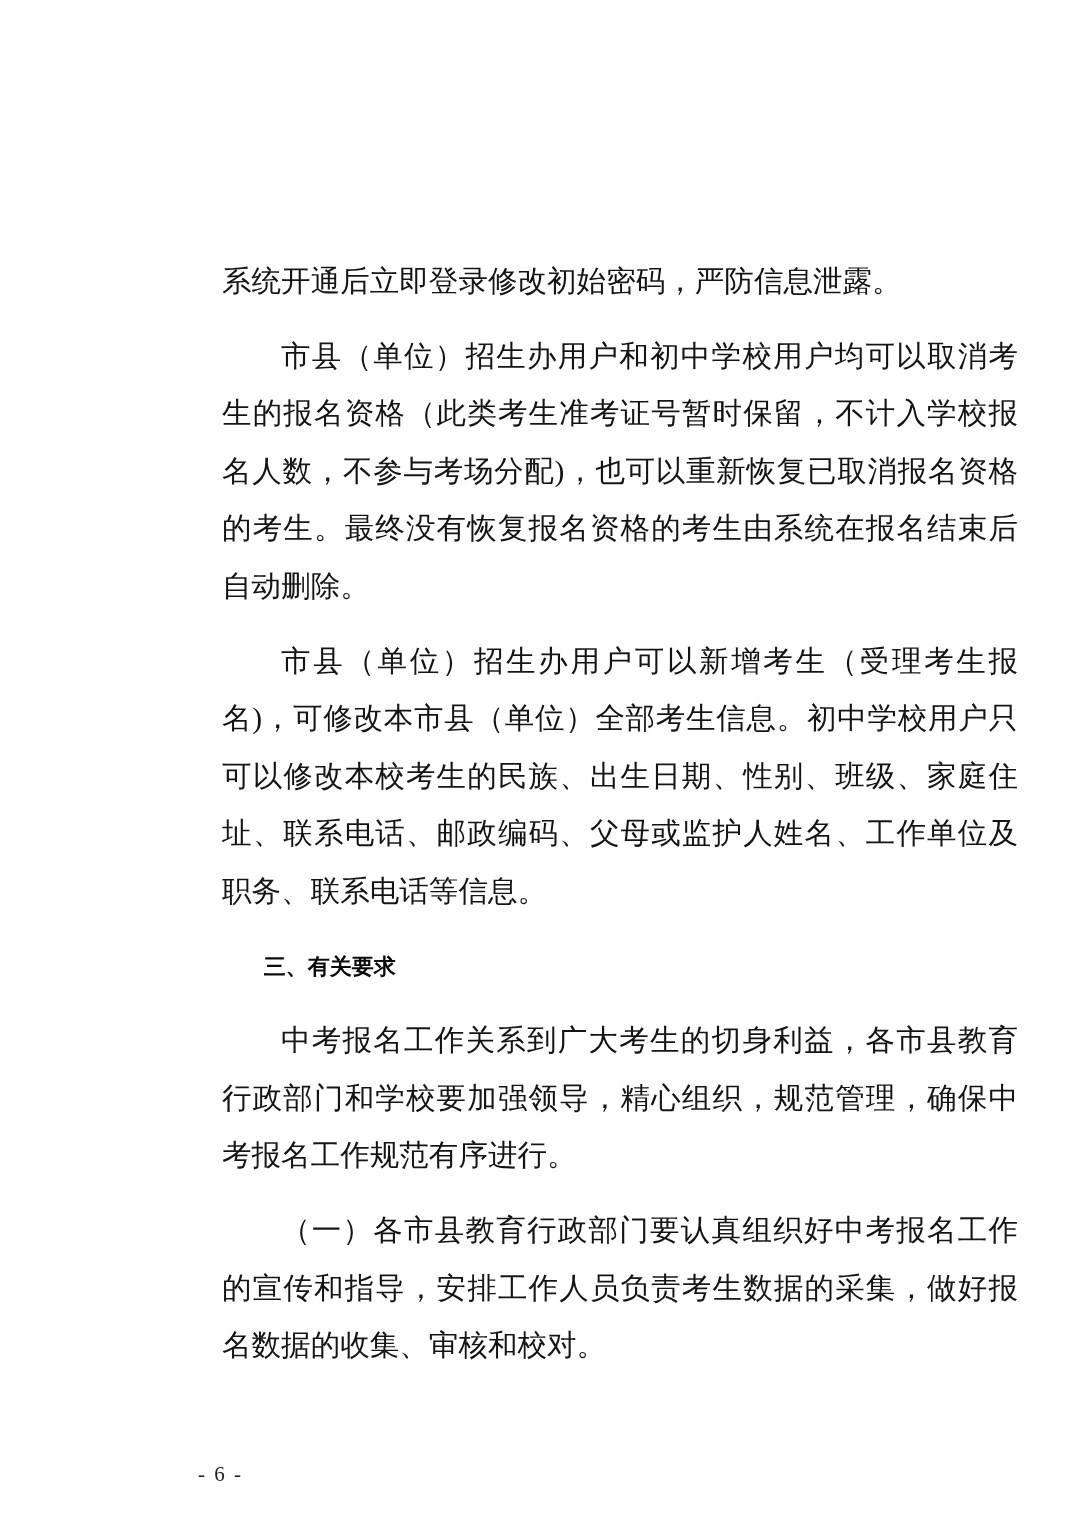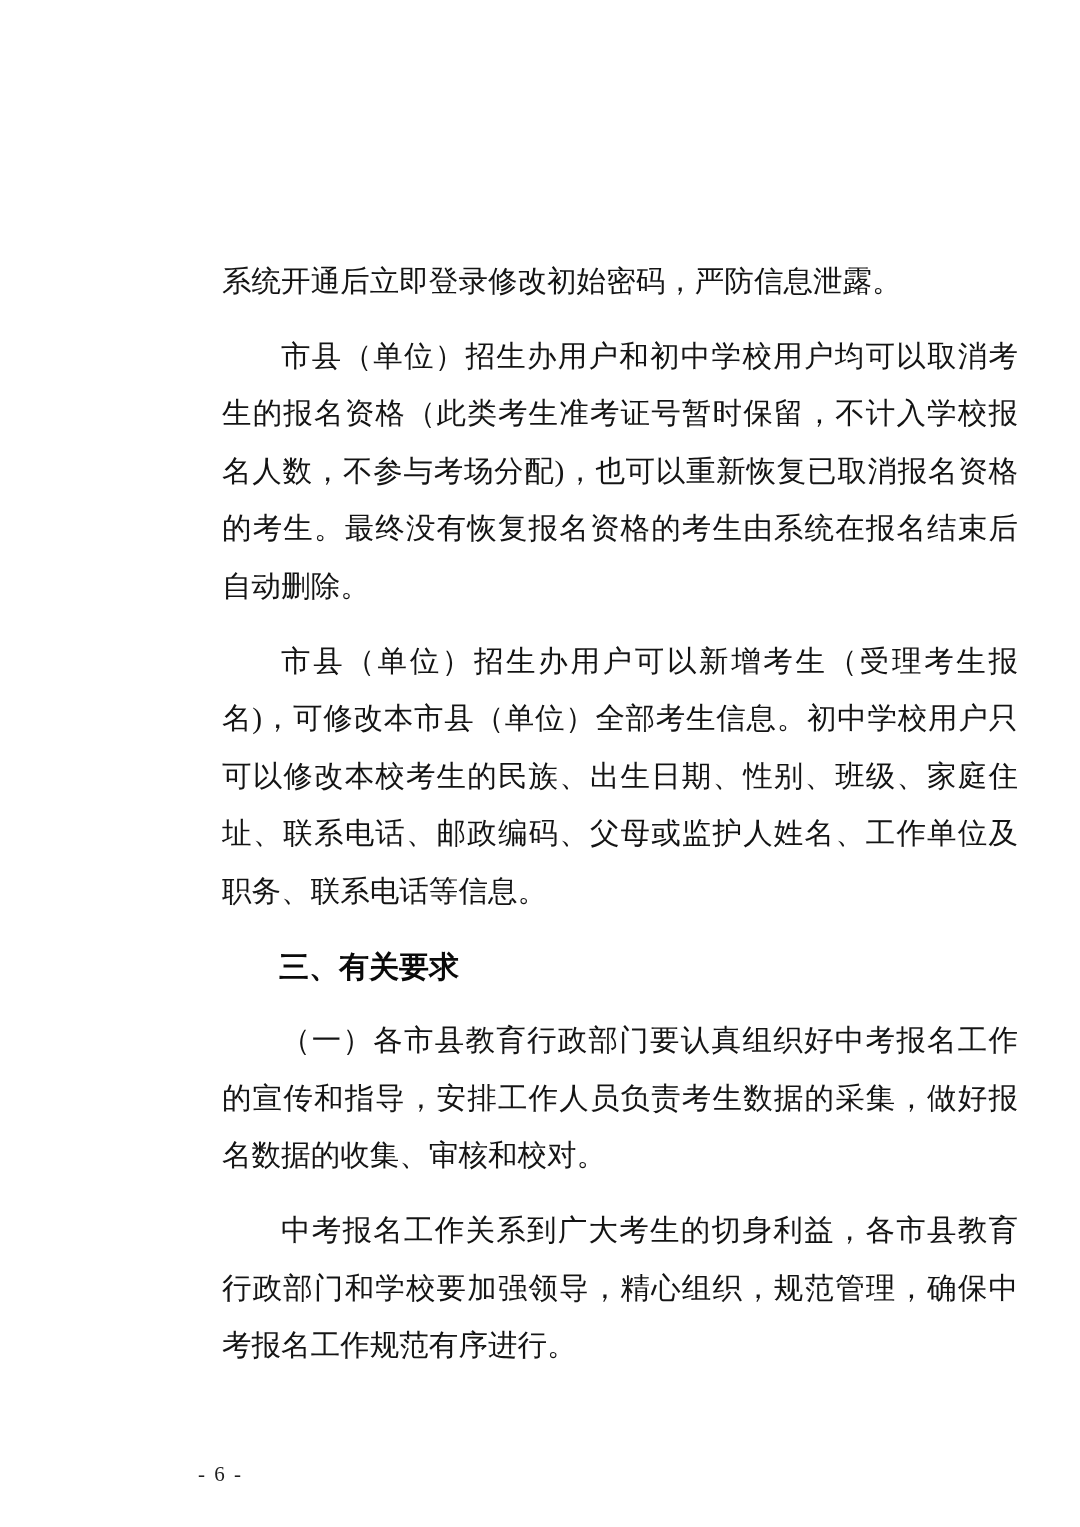--- a/index.html
+++ b/index.html
@@ -32,21 +32,21 @@
     text-align: justify;
     text-justify: inter-character;
     letter-spacing: 0.05px;
   }
   .para.indent {
     text-indent: 2em;
   }
   .heading {
     font-family: "Liberation Sans", "DejaVu Sans", sans-serif;
     font-weight: bold;
-    font-size: 30px;
+    font-size: 22px;
     line-height: 57.6px;
     color: #0a0a0a;
     text-indent: 1.9em;
   }
   .footer {
     position: absolute;
     left: 130px;
     top: 1394px;
     font-size: 21px;
     letter-spacing: 2px;
@@ -56,17 +56,17 @@
 </style>
 </head>
 <body>
 
 <div class="page">
   <div class="content">
     <div class="para">系统开通后立即登录修改初始密码，严防信息泄露。</div>
     <div class="para indent">市县（单位）招生办用户和初中学校用户均可以取消考生的报名资格（此类考生准考证号暂时保留，不计入学校报名人数，不参与考场分配)，也可以重新恢复已取消报名资格的考生。最终没有恢复报名资格的考生由系统在报名结束后自动删除。</div>
     <div class="para indent">市县（单位）招生办用户可以新增考生（受理考生报名)，可修改本市县（单位）全部考生信息。初中学校用户只可以修改本校考生的民族、出生日期、性别、班级、家庭住址、联系电话、邮政编码、父母或监护人姓名、工作单位及职务、联系电话等信息。</div>
     <div class="heading">三、有关要求</div>
+    <div class="para indent">中考报名工作关系到广大考生的切身利益，各市县教育行政部门和学校要加强领导，精心组织，规范管理，确保中考报名工作规范有序进行。</div>
     <div class="para indent">（一）各市县教育行政部门要认真组织好中考报名工作的宣传和指导，安排工作人员负责考生数据的采集，做好报名数据的收集、审核和校对。</div>
-    <div class="para indent">中考报名工作关系到广大考生的切身利益，各市县教育行政部门和学校要加强领导，精心组织，规范管理，确保中考报名工作规范有序进行。</div>
   </div>
   <div class="footer">- 6 -</div>
 </div>
 
 </body></html>

